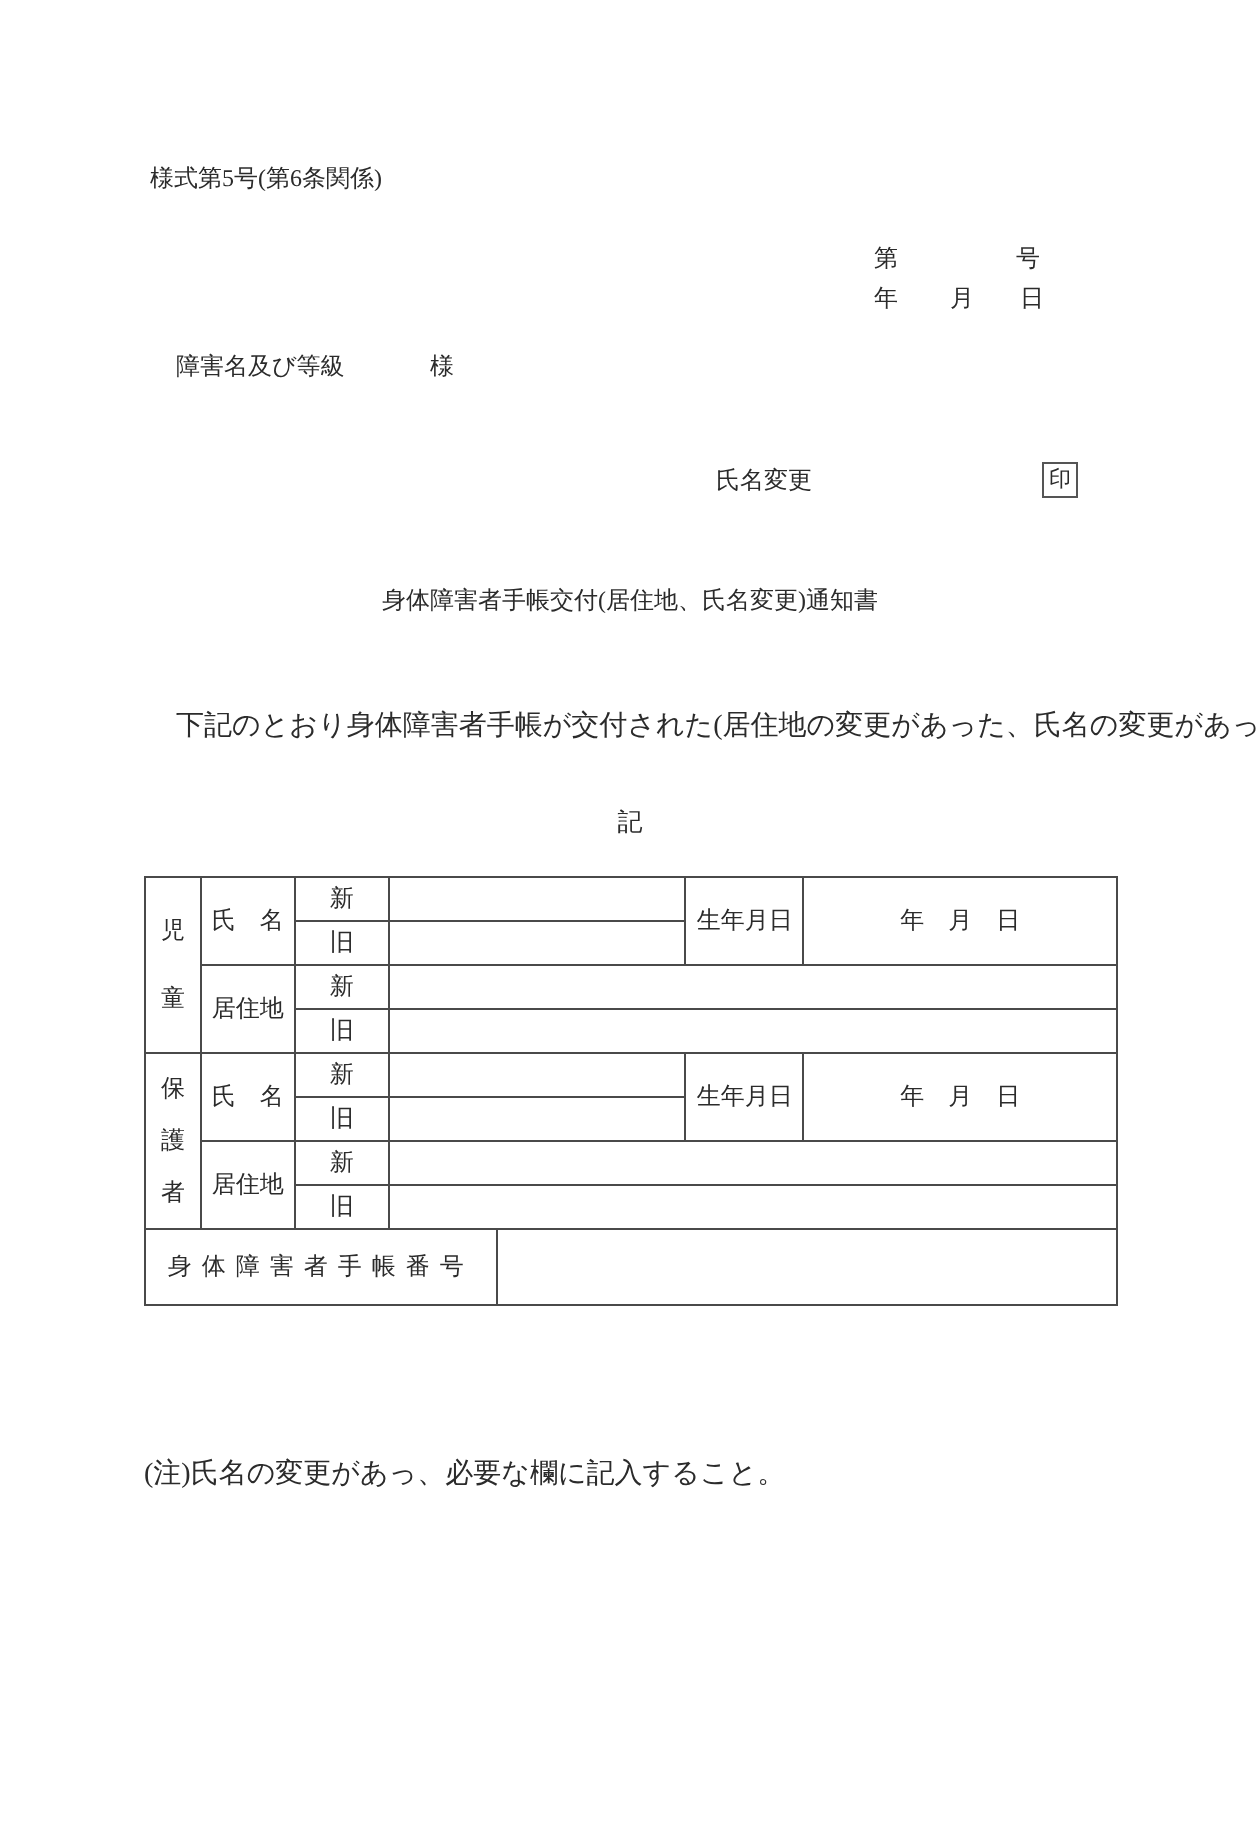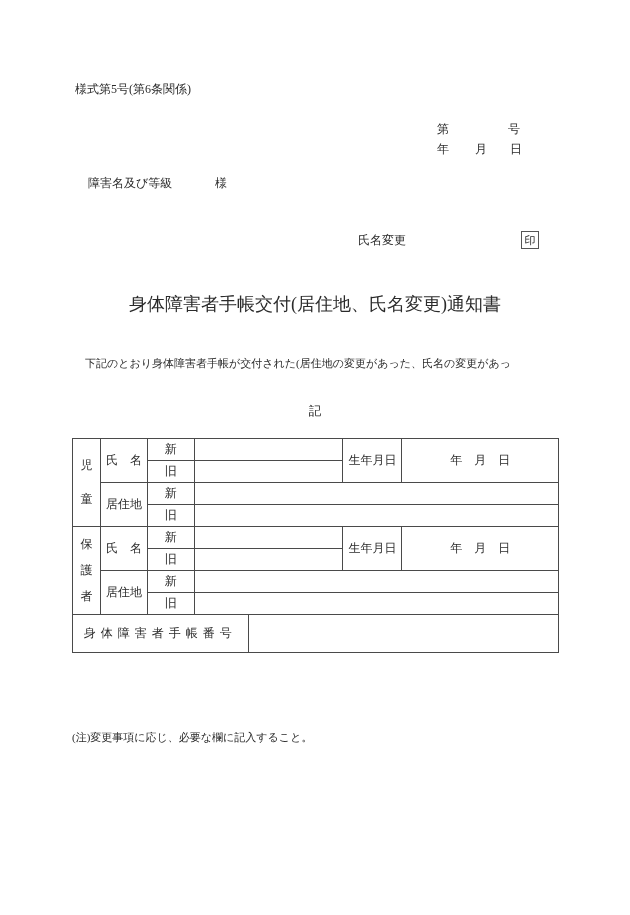--- a/index.html
+++ b/index.html
@@ -3,21 +3,21 @@
 <meta charset="utf-8">
 <style>
   html,body{margin:0;padding:0;}
   body{
     width:630px;height:915px;background:#ffffff;position:relative;
     font-family:"Liberation Serif","DejaVu Serif",serif;
     color:#2b2b2b;
   }
   .abs{position:absolute;}
   .fs12{font-size:12px;line-height:14px;}
-  .fs125{font-size:11px;line-height:15px;}
+  .fs125{font-size:14px;line-height:15px;}
   .nowrap{white-space:nowrap;}
   .center-line{left:0;right:0;text-align:center;}
 
   
   .hdr-piece{position:absolute;font-size:12px;}
 
   
   .seal-box{
     position:absolute;left:521px;top:231px;width:16px;height:16px;
     border:1px solid #555;font-size:11px;line-height:16px;text-align:center;
@@ -55,21 +55,21 @@
 <span class="hdr-piece" style="left:437px;top:141px;">年</span>
 <span class="hdr-piece" style="left:475px;top:141px;">月</span>
 <span class="hdr-piece" style="left:510px;top:141px;">日</span>
 
 <span class="hdr-piece fs125 nowrap" style="left:88px;top:176px;">障害名及び等級</span>
 <span class="hdr-piece fs125" style="left:215px;top:176px;">様</span>
 
 <span class="hdr-piece fs125 nowrap" style="left:358px;top:233px;">氏名変更</span>
 <span class="seal-box">印</span>
 
-<div class="abs center-line nowrap" style="top:292px;font-size:18px;">身体障害者手帳交付(居住地、氏名変更)通知書</div>
+<div class="abs center-line nowrap" style="top:292px;font-size:12px;">身体障害者手帳交付(居住地、氏名変更)通知書</div>
 
 <div class="abs fs125 nowrap" style="left:74px;top:354px;line-height:19px;">
   <div>　下記のとおり身体障害者手帳が交付された(居住地の変更があった、氏名の変更があっ</div>
 </div>
 
 <div class="abs center-line" style="top:403px;font-size:12.5px;">記</div>
 
 <div class="tbl-wrap">
   <table class="top-table">
     <colgroup>
@@ -146,13 +146,13 @@
     </colgroup>
     <tbody>
     <tr class="row-sm">
       <td class="lbl-left ls3">身体障害者手帳番号</td>
       <td class="fill"></td>
     </tr>
   </tbody>
     </table>
 </div>
 
-<div class="abs fs125 nowrap" style="left:72px;top:730px;">(注)変更事項に応じ、必要な欄に記入すること。</div>
+<div class="abs fs125 nowrap" style="left:72px;top:730px;">(注)氏名の変更があっ、必要な欄に記入すること。</div>
 
 </body></html>

